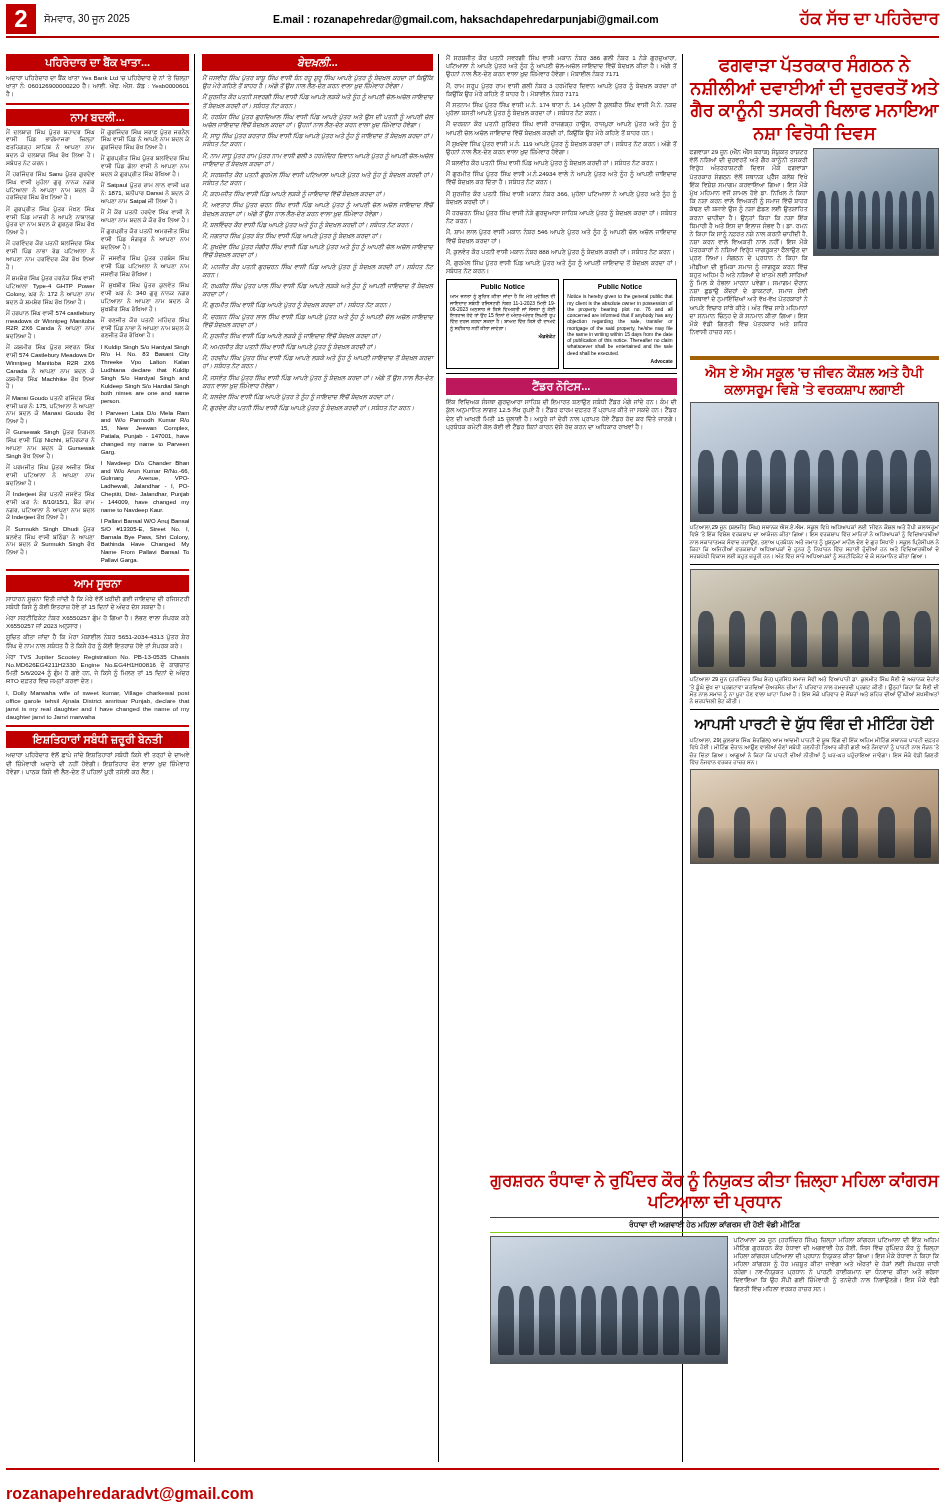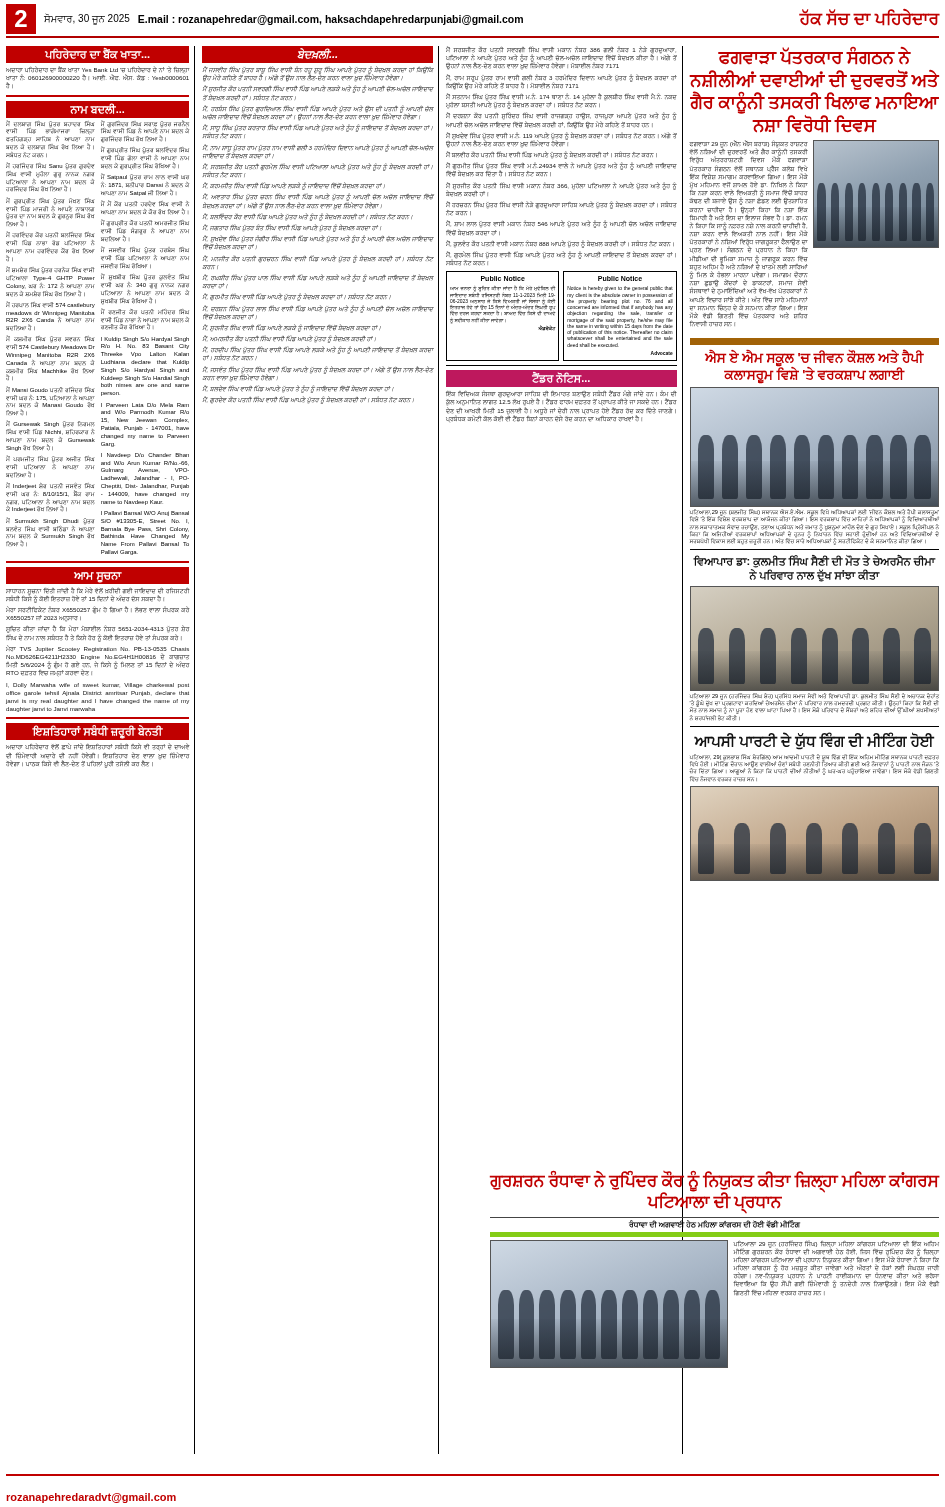--- a/index.html
+++ b/index.html
@@ -45,36 +45,37 @@
     display: flex;
     align-items: center;
     white-space: nowrap;
   }
   .mh-email {
     flex: 1;
     font-size: 10.5px;
     font-weight: bold;
     display: flex;
     align-items: center;
+    justify-content: center;
   }
   .mh-logo {
     font-size: 17px;
     font-weight: bold;
     color: #c00000;
     display: flex;
     align-items: center;
     padding-left: 6px;
     white-space: nowrap;
   }
 
   
   .grid {
     display: flex;
     gap: 7px;
-    margin-top: 8px;
+    margin-top: 16px;
     height: 1408px;
   }
   .col { position: relative; }
   .col-1 { width: 192px; }
   .col-2 { width: 240px; font-style: italic; }
   .col-3 { width: 240px; border-right: 1px solid #000; padding-right: 5px; }
   .col-right { width: 250px; }
 
   .colrule { border-right: 1px solid #000; padding-right: 5px; }
 
@@ -105,22 +106,22 @@
     line-height: 1.3;
     text-align: justify;
   }
   .namelist p { margin: 0 0 3.5px 0; break-inside: avoid; }
 
   .rule { border-top: 1px solid #000; margin: 4px 0; }
   .rule-red { border-top: 2px solid #c00000; margin: 4px 0; }
 
   
   .lead {
-    border-bottom: 7px solid #a16207;
-    padding-bottom: 10px;
+    border-bottom: 4px solid #a16207;
+    padding-bottom: 20px;
   }
   .lead-head {
     font-size: 18px;
     font-weight: bold;
     color: #c00000;
     text-align: center;
     line-height: 1.25;
     letter-spacing: -0.2px;
   }
   .lead-sub {
@@ -185,21 +186,21 @@
     text-align: center;
     line-height: 1.25;
     margin: 5px 0 3px;
   }
   .subhead.dark { color: #111; }
   .kicker {
     font-size: 7.5px;
     font-weight: bold;
     text-align: center;
     border-top: 1px solid #444;
-    border-bottom: 5px solid #84cc16;
+    border-bottom: 1px solid #84cc16;
     padding: 2px 3px;
     margin-bottom: 3px;
   }
 
   
   .notice-row { display: flex; gap: 4px; margin-top: 4px; }
   .notice {
     border: 1px solid #000;
     padding: 3px;
     flex: 1;
@@ -225,21 +226,21 @@
     align-items: center;
     gap: 6px;
   }
   .footer-left {
     font-size: 8.5px;
     font-weight: bold;
     flex: 1;
     line-height: 1.3;
   }
   .footer-right {
-    font-size: 11px;
+    font-size: 16px;
     font-weight: bold;
     color: #c00000;
     white-space: nowrap;
     margin-top: 12px;
   }
 </style>
 </head>
 <body>
 
 <div class="page">
@@ -395,21 +396,20 @@
             <i></i>
             <i></i>
             <i></i>
             <i></i>
             <i></i>
           </div>
       </div>
       <div class="caption">ਪਟਿਆਲਾ,29 ਜੂਨ (ਬਲਜੀਤ ਸਿੰਘ) ਸਥਾਨਕ ਐਸ.ਏ.ਐਮ. ਸਕੂਲ ਵਿਖੇ ਅਧਿਆਪਕਾਂ ਲਈ 'ਜੀਵਨ ਕੌਸ਼ਲ ਅਤੇ ਹੈਪੀ ਕਲਾਸਰੂਮ' ਵਿਸ਼ੇ 'ਤੇ ਇੱਕ ਵਿਸ਼ੇਸ਼ ਵਰਕਸ਼ਾਪ ਦਾ ਆਯੋਜਨ ਕੀਤਾ ਗਿਆ। ਇਸ ਵਰਕਸ਼ਾਪ ਵਿੱਚ ਮਾਹਿਰਾਂ ਨੇ ਅਧਿਆਪਕਾਂ ਨੂੰ ਵਿਦਿਆਰਥੀਆਂ ਨਾਲ ਸਕਾਰਾਤਮਕ ਸੰਵਾਦ ਰਚਾਉਣ, ਤਣਾਅ ਪ੍ਰਬੰਧਨ ਅਤੇ ਜਮਾਤ ਨੂੰ ਖੁਸ਼ਨੁਮਾ ਮਾਹੌਲ ਦੇਣ ਦੇ ਗੁਰ ਸਿਖਾਏ। ਸਕੂਲ ਪ੍ਰਿੰਸੀਪਲ ਨੇ ਕਿਹਾ ਕਿ ਅਜਿਹੀਆਂ ਵਰਕਸ਼ਾਪਾਂ ਅਧਿਆਪਕਾਂ ਦੇ ਹੁਨਰ ਨੂੰ ਨਿਖਾਰਨ ਵਿੱਚ ਸਹਾਈ ਹੁੰਦੀਆਂ ਹਨ ਅਤੇ ਵਿਦਿਆਰਥੀਆਂ ਦੇ ਸਰਬਪੱਖੀ ਵਿਕਾਸ ਲਈ ਬਹੁਤ ਜ਼ਰੂਰੀ ਹਨ। ਅੰਤ ਵਿੱਚ ਸਾਰੇ ਅਧਿਆਪਕਾਂ ਨੂੰ ਸਰਟੀਫਿਕੇਟ ਦੇ ਕੇ ਸਨਮਾਨਿਤ ਕੀਤਾ ਗਿਆ।</div>
 
       <div class="rule"></div>
-      <div class="subhead dark" style="font-size:11px">ਵਿਆਪਾਰ ਡਾ: ਕੁਲਮੀਤ ਸਿੰਘ ਸੈਣੀ ਦੀ ਮੌਤ ਤੇ ਚੇਅਰਮੈਨ ਚੀਮਾ ਨੇ ਪਰਿਵਾਰ ਨਾਲ ਦੁੱਖ ਸਾਂਝਾ ਕੀਤਾ</div>
       <div class="photo indoor" style="height:105px">
         <div class="figs">
             <i></i>
             <i></i>
             <i></i>
             <i></i>
             <i></i>
             <i></i>
             <i></i>
             <i></i>

